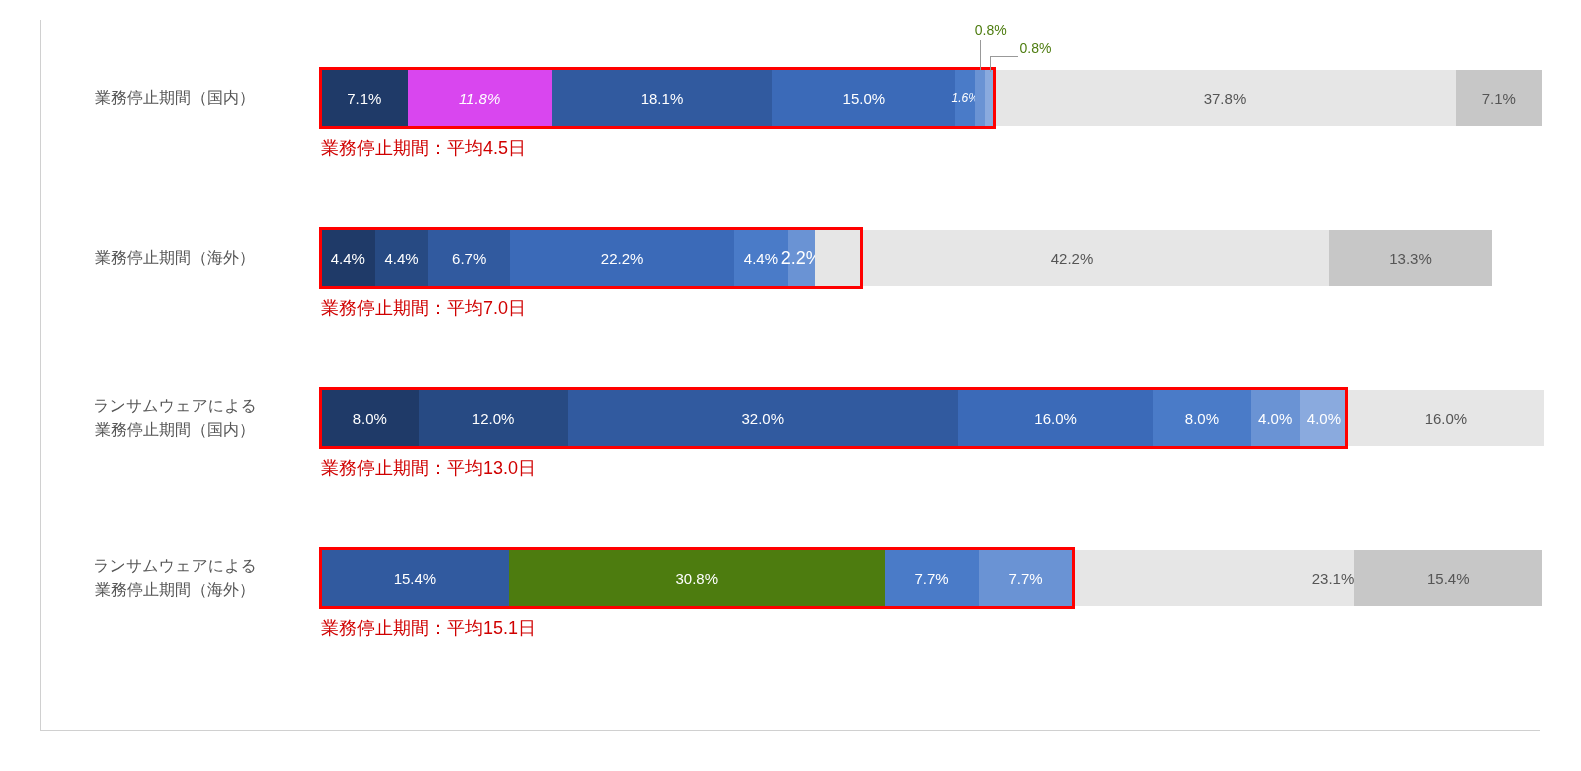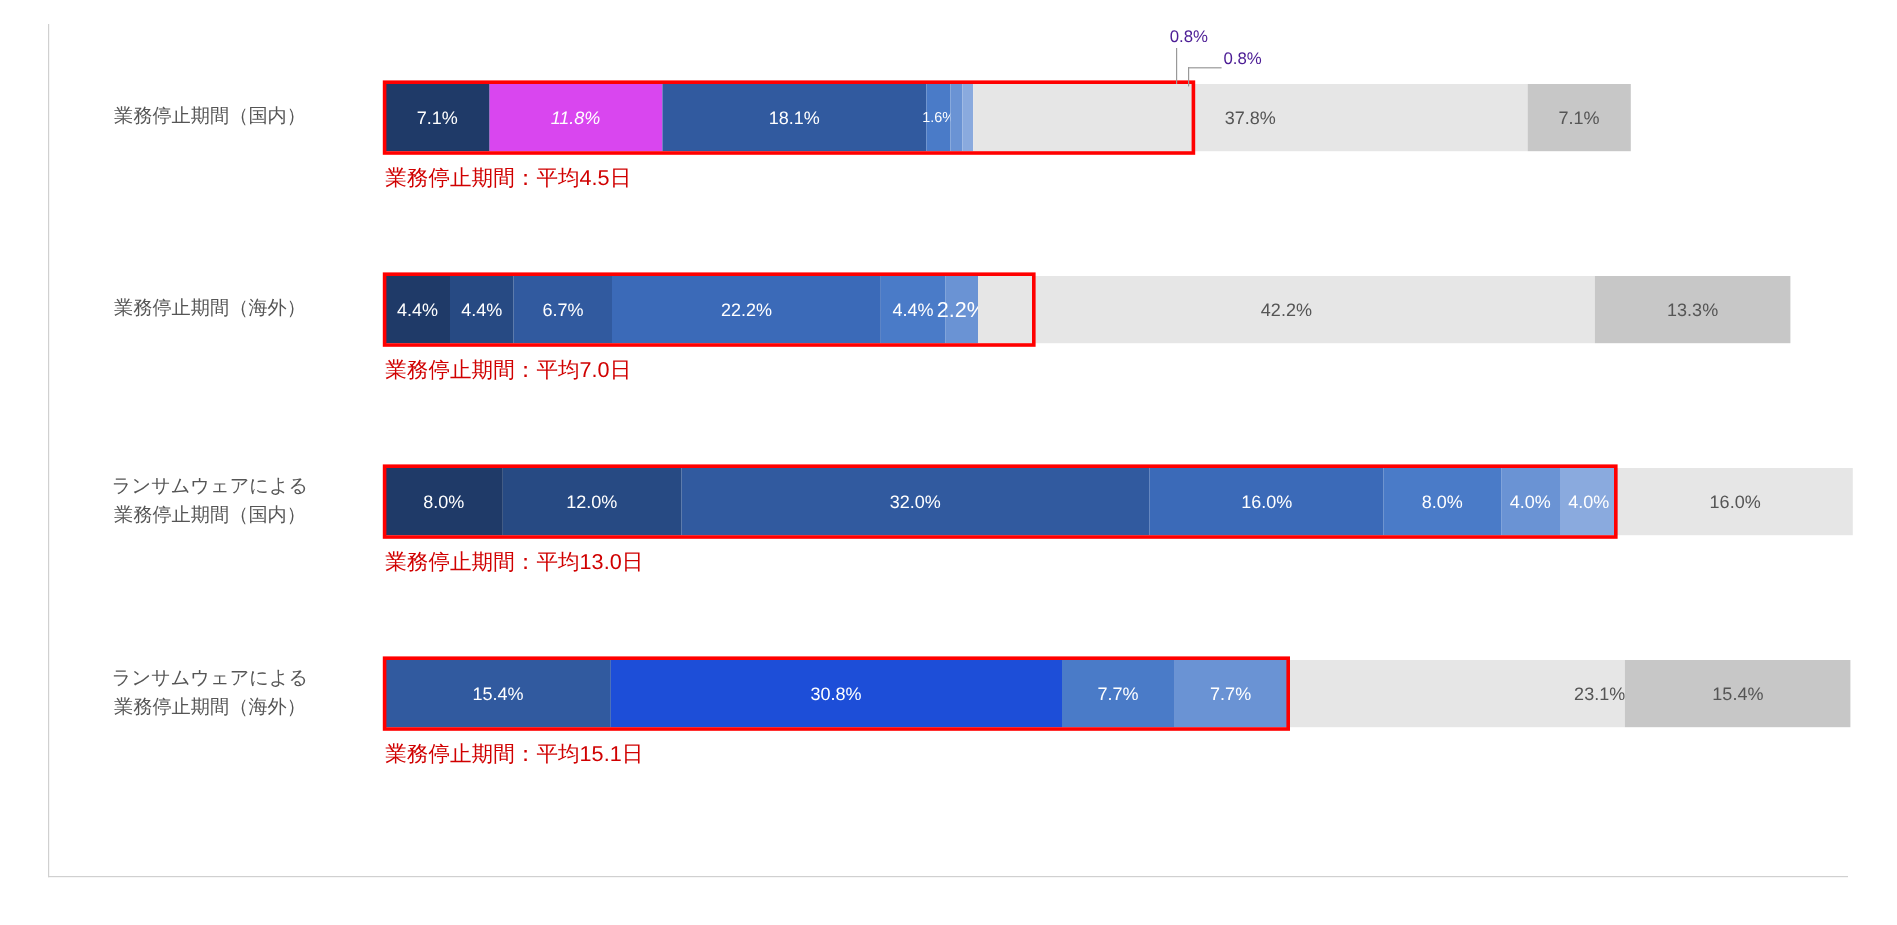--- a/index.html
+++ b/index.html
@@ -63,21 +63,21 @@
     margin-top: 10px;
   }
   .red-box {
     position: absolute;
     border: 3px solid #ff0000;
     pointer-events: none;
   }
   .callout {
     position: absolute;
     font-size: 14px;
-    color: #4c1d95;
+    color: #4d7c0f;
   }
   .callout-line {
     position: absolute;
     background: #999;
   }
 </style>
 </head>
 <body>
 
 <div class="chart-area" id="chart-area">
@@ -88,21 +88,24 @@
         <div class="bar-wrap">
           <div class="seg dark" style="width: 86.62px; background: rgb(31, 58, 104);">
             <span>7.1%</span>
           </div>
           <div class="seg dark" style="width: 143.96px; background: #d946ef; font-style: italic;">
             <span>11.8%</span>
           </div>
           <div class="seg dark" style="width: 220.82px; background: rgb(49, 90, 159);">
             <span>18.1%</span>
           </div>
-          <div class="seg dark" style="width: 19.52px; background: rgb(74, 123, 200);">
+          <div class="seg dark" style="width: 183px; background: rgb(59, 106, 184);">
+            <span>15.0%</span>
+          </div>
+          <div class="seg dark" style="width: 19.52px; background: rgb(74, 123, 200); font-style: italic;">
             <span style="font-size: 12px;">1.6%</span>
           </div>
           <div class="seg dark" style="width: 9.76px; background: rgb(106, 147, 212);"></div>
           <div class="seg dark" style="width: 9.76px; background: rgb(138, 170, 222);"></div>
           <div class="seg light" style="width: 461.16px; background: rgb(230, 230, 230);">
             <span>37.8%</span>
           </div>
           <div class="seg light" style="width: 86.62px; background: rgb(199, 199, 199);">
             <span>7.1%</span>
           </div>
@@ -182,21 +185,21 @@
       <div class="red-box" style="left: 278px; top: -3px; height: 62px; width: 1028.8px;"></div>
       <div class="annotation">業務停止期間：平均13.0日</div>
     </div>
     <div class="row-group">
       <div class="row">
         <div class="row-label">ランサムウェアによる<br>業務停止期間（海外）</div>
         <div class="bar-wrap">
           <div class="seg dark" style="width: 187.88px; background: rgb(49, 90, 159);">
             <span>15.4%</span>
           </div>
-          <div class="seg dark" style="width: 375.76px; background: #1d4ed8;">
+          <div class="seg dark" style="width: 375.76px; background: #4d7c0f;">
             <span>30.8%</span>
           </div>
           <div class="seg dark" style="width: 93.94px; background: rgb(74, 123, 200);">
             <span>7.7%</span>
           </div>
           <div class="seg dark" style="width: 93.94px; background: rgb(106, 147, 212);">
             <span>7.7%</span>
           </div>
           <div class="seg light" style="width: 281.82px; background: rgb(230, 230, 230); justify-content: flex-end;">
             <span>23.1%</span>

